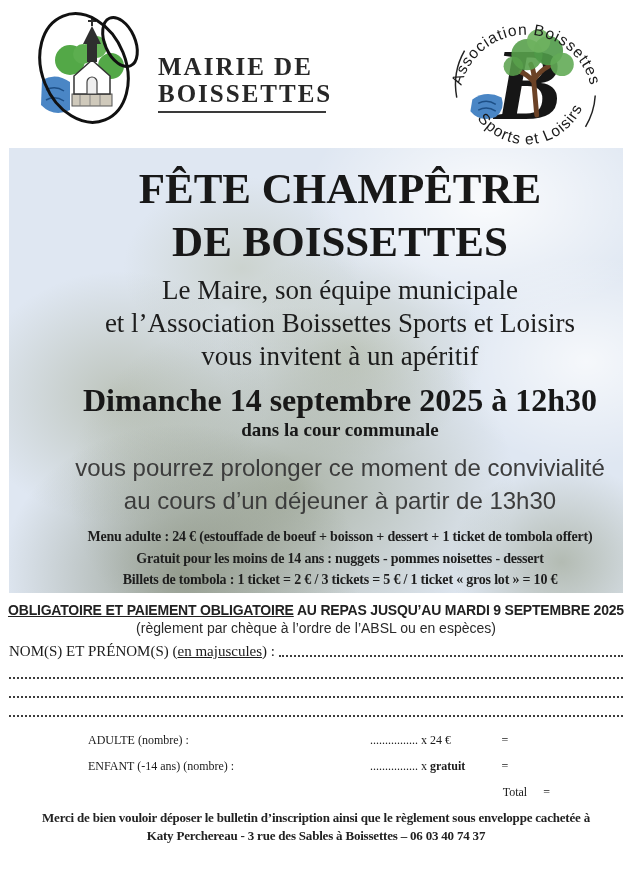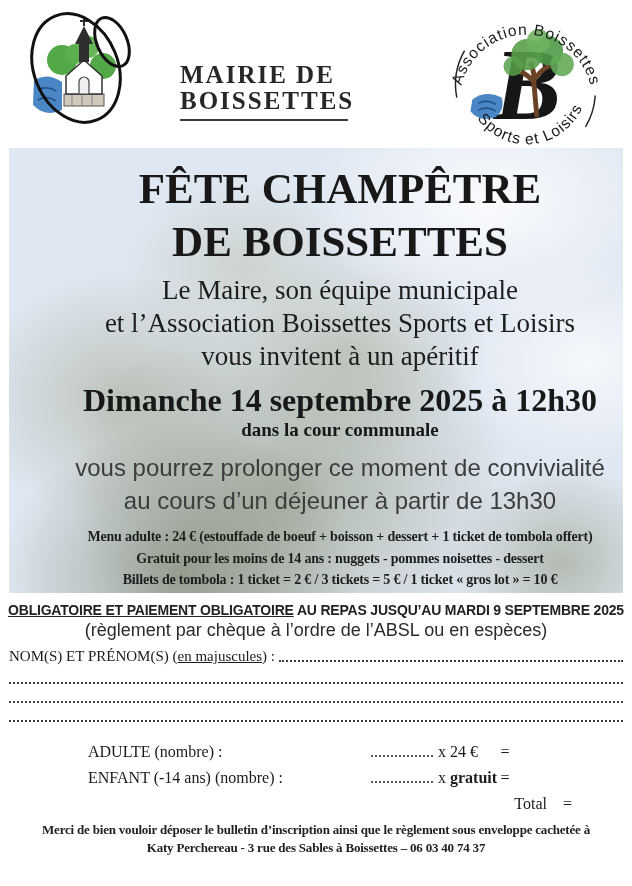--- a/index.html
+++ b/index.html
@@ -2,21 +2,21 @@
 <html><head>
 <meta charset="utf-8">
 <style>
   html,body{margin:0;padding:0;background:#ffffff;}
   .page{
     position:relative;width:632px;height:886px;background:#ffffff;overflow:hidden;
     font-family:"Liberation Serif",serif;color:#1b1b1b;
   }
   
   .header{position:relative;height:148px;}
-  .logo-mairie{position:absolute;left:20px;top:6px;display:flex;align-items:center;gap:30px;}
+  .logo-mairie{position:absolute;left:28px;top:6px;display:flex;align-items:flex-start;}
   .mairie-text{margin-left:2px;margin-top:48px;}
   .mairie-text .l1,.mairie-text .l2{
     font-family:"Liberation Serif",serif;font-size:25px;font-weight:bold;
     letter-spacing:2px;color:#272727;line-height:1.06;white-space:nowrap;
   }
   .mairie-underline{width:168px;border-bottom:2px solid #3a3a3a;margin-top:4px;}
   .logo-absl{position:absolute;left:441px;top:0px;}
   
   .photo{
     position:relative;height:445px;margin:0 9px;text-align:center;
@@ -35,36 +35,36 @@
   .title{padding-top:14px;font-size:43px;font-weight:bold;line-height:1.24;letter-spacing:0px;color:#181818;}
   .invite{margin-top:5px;font-size:27px;line-height:1.23;color:#1d1d1d;}
   .date-line{margin-top:9px;font-size:32px;font-weight:bold;color:#181818;}
   .place-line{font-size:19px;font-weight:bold;color:#181818;}
   .lunch{margin-top:11px;font-family:"Liberation Sans",sans-serif;font-size:24px;line-height:1.36;color:#3c3c3c;}
   .menu{margin-top:9px;font-size:14px;font-weight:bold;line-height:1.52;letter-spacing:-0.2px;color:#1d1d1d;}
   
   .registration{margin-top:9px;text-align:center;font-family:"Liberation Sans",sans-serif;}
   .reg-main{font-size:14px;font-weight:bold;letter-spacing:-0.2px;color:#222;white-space:nowrap;}
   .reg-main .u{text-decoration:underline;}
-  .reg-note{font-size:18px;margin-top:2px;color:#2a2a2a;}
+  .reg-note{font-size:14px;margin-top:2px;color:#2a2a2a;}
   
   .cut-row{display:flex;align-items:center;margin:8px 9px 0 9px;}
   .cut-row .dash{flex:1;border-top:1.5px dashed #4a4a4a;}
   .cut-label{margin:0 8px;font-size:11px;font-weight:bold;letter-spacing:0.5px;color:#222;white-space:nowrap;}
   .name-row{display:flex;align-items:flex-end;margin:7px 9px 0 9px;font-size:15px;}
   .name-row .u{text-decoration:underline;}
   .name-row .lead{flex:1;border-bottom:2px dotted #3d3d3d;margin:0 0 3px 4px;}
   .fill-line{margin:0 9px;height:17px;border-bottom:2px dotted #3d3d3d;}
-  .counts{margin-top:17px;font-size:16px;}
+  .counts{margin-top:10px;font-size:12px;}
   .count-row{display:flex;align-items:center;height:26px;padding-left:88px;}
   .count-row .lbl{width:282px;}
   .count-row .mult{width:124px;white-space:nowrap;}
   .count-row .mult b{font-weight:bold;}
   .count-row .eq{width:22px;text-align:center;}
-  .total-row{display:flex;justify-content:flex-end;align-items:center;height:26px;padding-right:60px;}
+  .total-row{display:flex;justify-content:flex-end;align-items:center;height:26px;padding-right:82px;}
   .total-row .tlbl{margin-right:16px;}
   
   .footer{margin-top:4px;text-align:center;font-size:13px;font-weight:bold;letter-spacing:-0.2px;line-height:1.35;color:#222;}
 </style>
 </head>
 <body>
 
 <div class="page">
 
   <div class="header">

